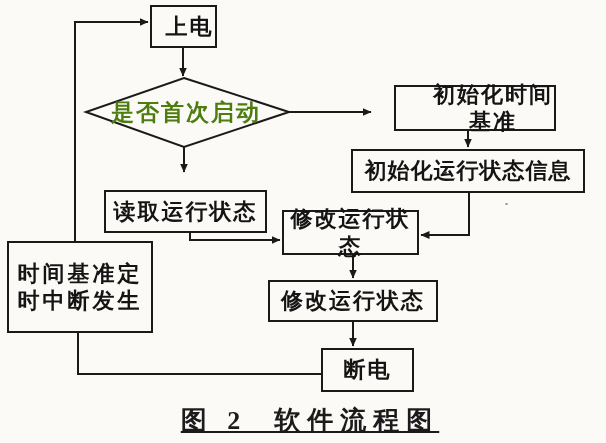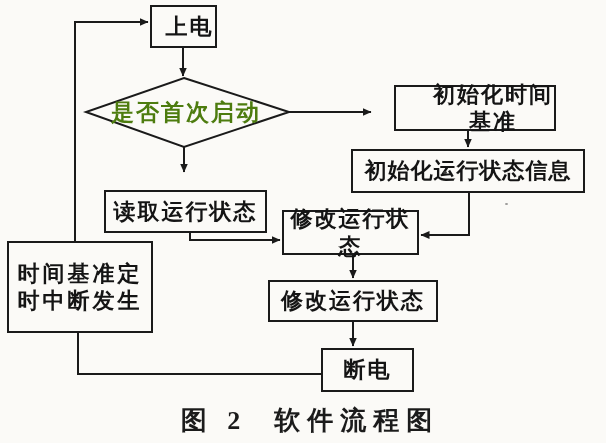--- a/index.html
+++ b/index.html
@@ -34,20 +34,21 @@
   }
   #caption{
     position:absolute;
     left:160px;top:402px;width:300px;height:36px;
     display:flex;align-items:center;justify-content:center;
     font-size:26px;
     font-weight:600;
     color:#1b1b1b;
     letter-spacing:7px;
     white-space:pre;
+    text-decoration:underline;
   }
   .speck{
     position:absolute;
     background:#3a3a3a;border-radius:50%;
   }
 </style>
 </head>
 <body>
 
 <div id="stage">

